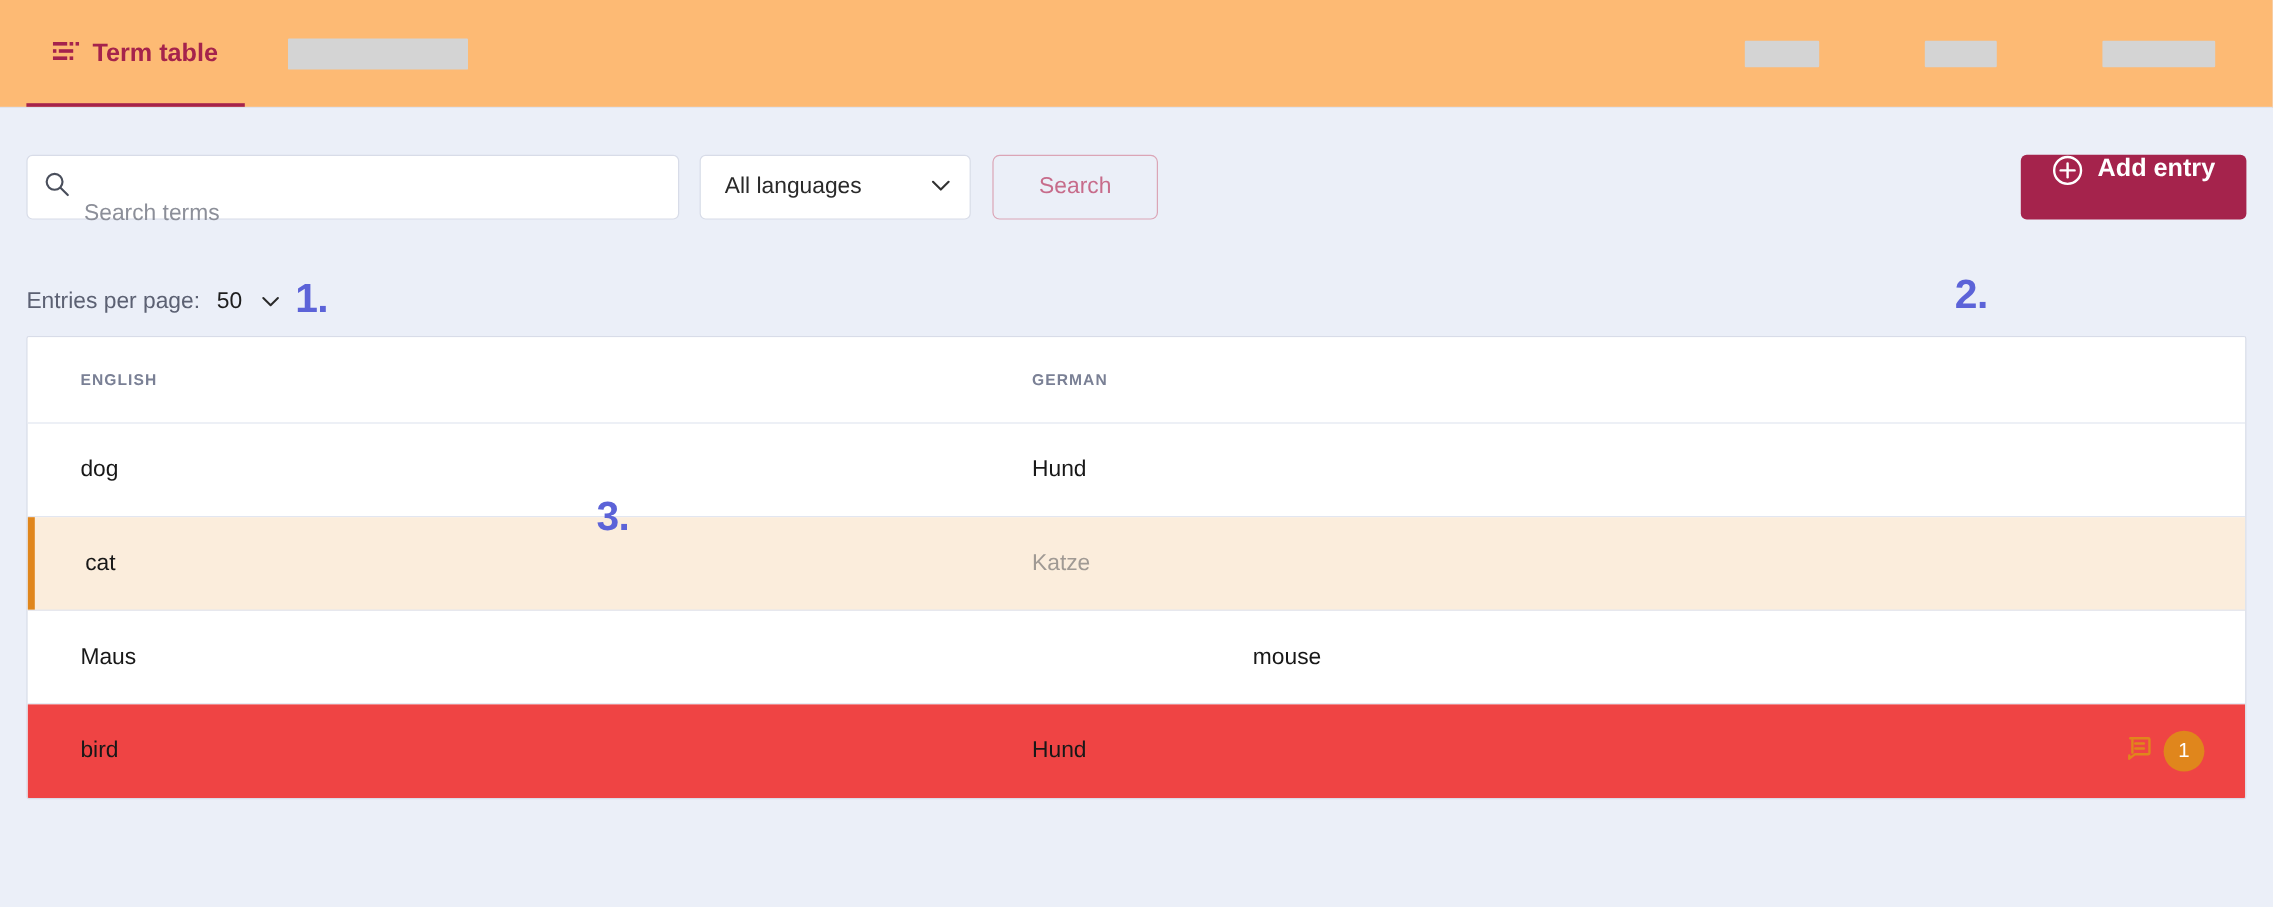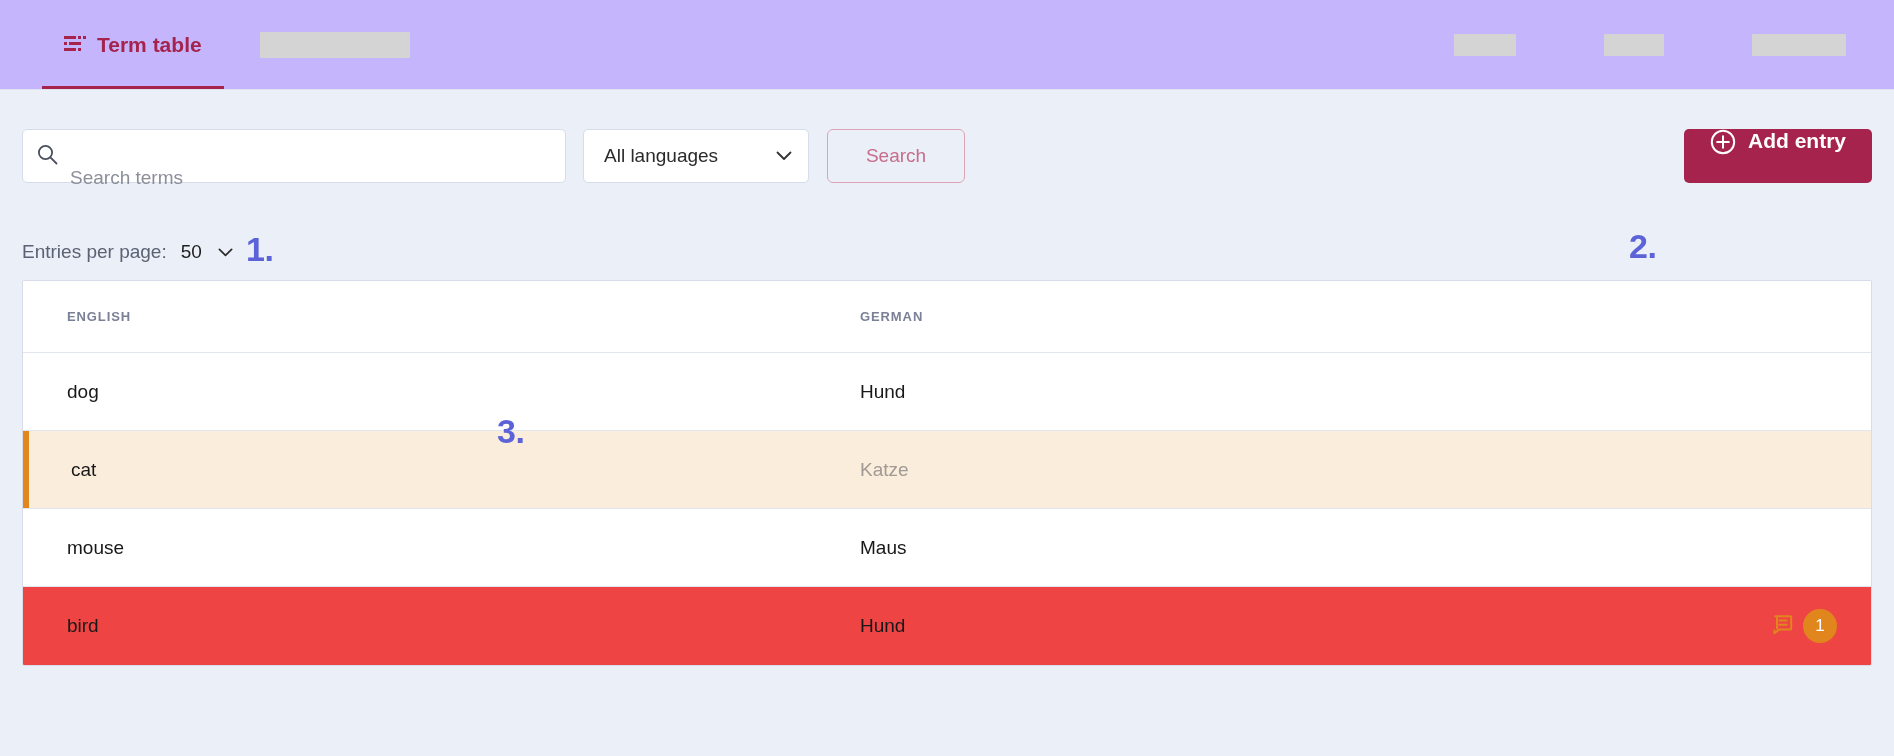--- a/index.html
+++ b/index.html
@@ -11,26 +11,25 @@
   body {
     font-family: "Liberation Sans", sans-serif;
     background: #ebeff8;
     color: #222;
     -webkit-font-smoothing: antialiased;
   }
 
   
   .topbar {
     height: 90px;
-    background: #c4b5fd;
+    background: #fdba74;
     border-bottom: 1px solid #dfe3ee;
     display: flex;
     align-items: stretch;
     position: relative;
-    padding-left: 20px;
   }
   .tabs {
     display: flex;
     align-items: stretch;
     height: 100%;
   }
   .tab {
     display: flex;
     align-items: center;
     gap: 11px;
@@ -328,22 +327,22 @@
       <div class="cell cell-src">dog</div>
       <div class="cell cell-tgt">Hund</div>
     </div>
 
     <div class="trow selected">
       <div class="cell cell-src">cat</div>
       <div class="cell cell-tgt muted">Katze</div>
     </div>
 
     <div class="trow">
+      <div class="cell cell-tgt">Maus</div>
       <div class="cell cell-src">mouse</div>
-      <div class="cell cell-tgt">Maus</div>
     </div>
 
     <div class="trow alt">
       <div class="cell cell-src">bird</div>
       <div class="cell cell-tgt">Hund</div>
       <div class="row-actions">
         <span class="note-icon">
           <svg width="22" height="21" viewBox="0 0 22 21" aria-hidden="true">
             <path d="M4.2 2.2 H19.2 A1 1 0 0 1 20.2 3.2 V14.6 A1 1 0 0 1 19.2 15.6 H8.0 L3.4 19.2 V16.6" fill="none" stroke="#e0861c" stroke-width="2" stroke-linejoin="round" stroke-linecap="round"></path>
             <line x1="8.4" y1="6.6" x2="15.6" y2="6.6" stroke="#e0861c" stroke-width="2" stroke-linecap="round"></line>

